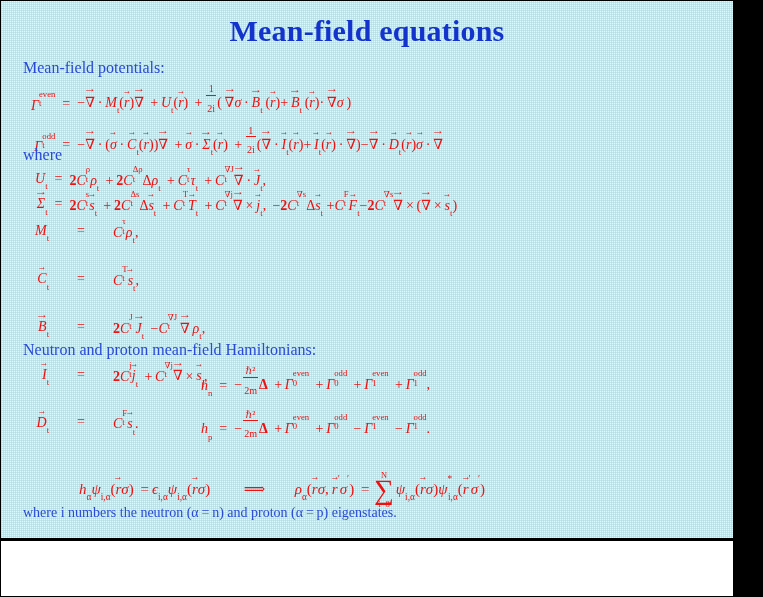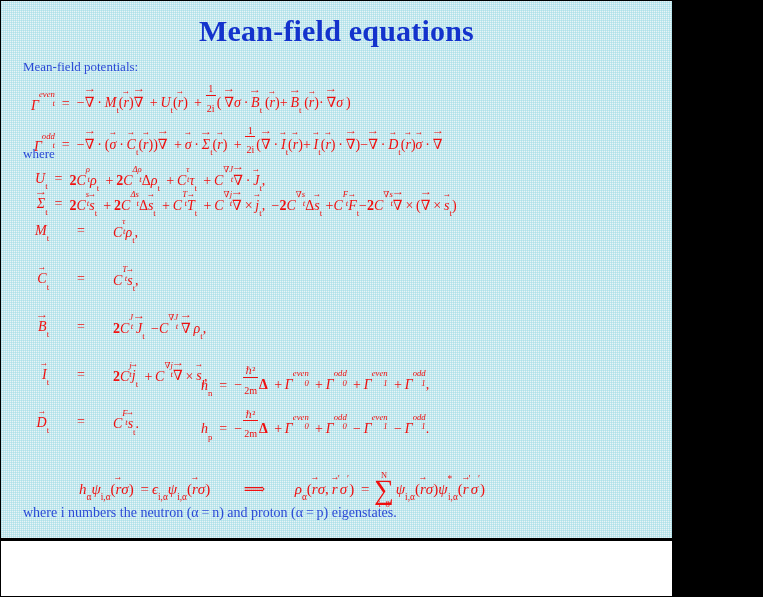--- a/index.html
+++ b/index.html
@@ -3,21 +3,21 @@
 <meta charset="utf-8">
 <style>
   html,body{margin:0;padding:0;}
   body{
     width:763px;height:597px;overflow:hidden;
     background:#000;
     font-family:"Liberation Serif","DejaVu Serif",serif;
   }
   #slide{
     position:relative;
-    width:671px;height:595px;
+    width:732px;height:595px;
     margin:1px;
     background-color:#e8f4f6;
     background-image:
       repeating-linear-gradient(0deg, rgba(160,220,230,.55) 0 1px, rgba(255,255,255,0) 1px 2px),
       repeating-linear-gradient(90deg, rgba(160,220,230,.55) 0 1px, rgba(255,255,255,0) 1px 2px);
     background-size:2px 2px;
     overflow:hidden;
   }
   
   #title{
@@ -26,38 +26,38 @@
     color:#1433cc;
     font-weight:bold;
     font-size:30px;
     letter-spacing:.2px;
     font-family:"Liberation Serif","DejaVu Serif",serif;
   }
   
   .prose{
     position:absolute;
     color:#2b49d6;
-    font-size:13px;
+    font-size:16px;
     font-family:"Liberation Serif","DejaVu Serif",serif;
     white-space:nowrap;
   }
   
   .math{
     position:absolute;
     color:#f01010;
     font-family:"Liberation Serif","DejaVu Serif",serif;
     font-size:14px;
     white-space:nowrap;
     line-height:1.05;
   }
   .math i, .mi{font-style:italic;}
   sup,sub{font-size:62%;line-height:0;position:relative;}
   sup{top:-.62em;} sub{bottom:-.28em;}
   .supsub{display:inline-block;vertical-align:baseline;font-size:62%;
-          line-height:1.02;text-align:right;position:relative;top:.12em;font-style:italic;}
+          line-height:1.02;text-align:left;position:relative;top:.12em;}
   .supsub span{display:block;}
   .supsub .up{position:relative;top:-.55em;}
   .supsub .dn{position:relative;top:-.5em;}
   
   .vec{position:relative;display:inline-block;padding-top:.08em;}
   .vec::after{
     content:"\2192";
     position:absolute;left:50%;transform:translateX(-50%) scaleX(.78);
     top:-.82em;font-size:.78em;line-height:1;font-style:normal;font-weight:normal;
   }
@@ -167,20 +167,21 @@
        <span>+</span> <i>C</i><span class="supsub"><span class="up">∇j</span><span class="dn">t</span></span><span class="vec vecw">∇</span> <span>×</span> <span class="vec"><i>s</i></span><sub>t</sub><span>,</span>
     </div>
 
     <div class="lhs"><span class="vec"><i>D</i></span><sub>t</sub></div>
     <div class="rel">=</div>
     <div class="rhs">
       <i>C</i><span class="supsub"><span class="up">F</span><span class="dn">t</span></span><span class="vec"><i>s</i></span><sub>t</sub><span>.</span>
     </div>
   </div>
 
+  <div class="prose" style="left:22px;top:340px;">Neutron and proton mean-field Hamiltonians:</div>
 
   <div class="eqgrid" style="left:200px;top:366px;row-gap:6px;">
     <div class="lhs"><i>h</i><sub>n</sub></div>
     <div class="rel">=</div>
     <div class="rhs">
       <span>−</span><span class="frac"><span class="num">ℏ²</span><span class="den">2m</span></span><b>Δ</b>
        <span>+</span> <i>Γ</i><span class="supsub"><span class="up">even</span><span class="dn">0</span></span>
        <span>+</span> <i>Γ</i><span class="supsub"><span class="up">odd</span><span class="dn">0</span></span>
        <span>+</span> <i>Γ</i><span class="supsub"><span class="up">even</span><span class="dn">1</span></span>
        <span>+</span> <i>Γ</i><span class="supsub"><span class="up">odd</span><span class="dn">1</span></span><span>,</span>

